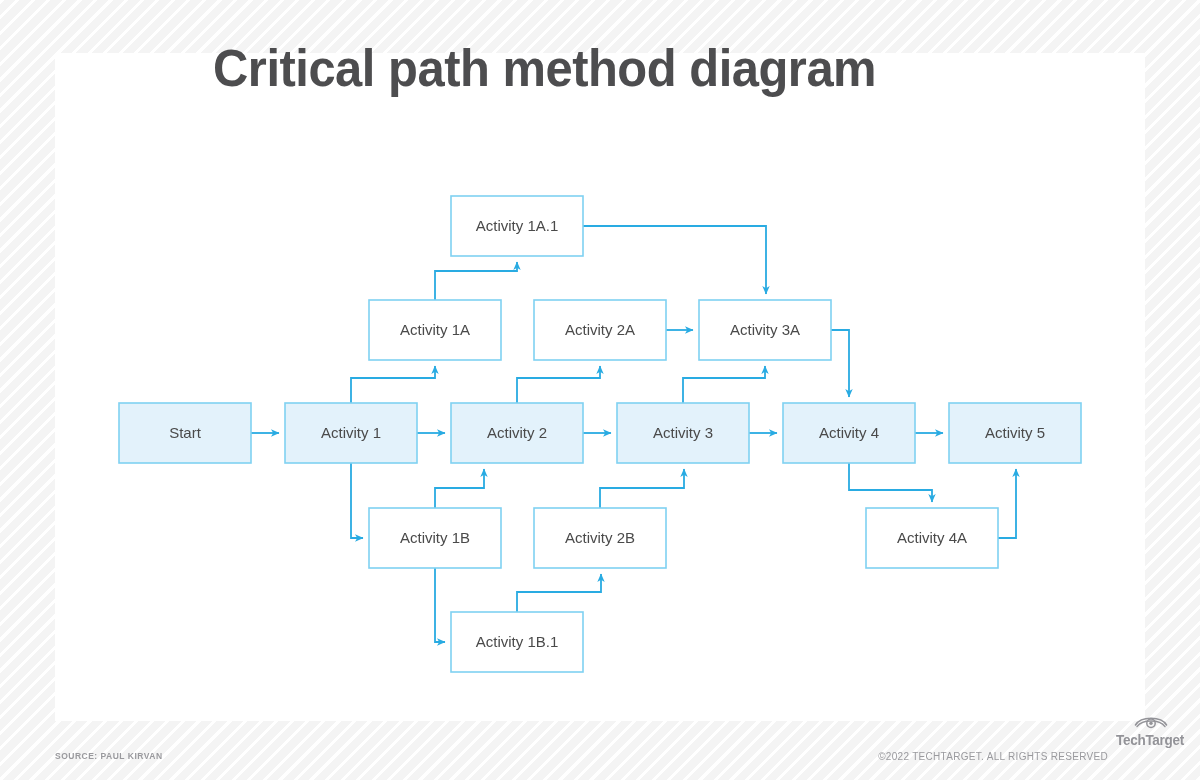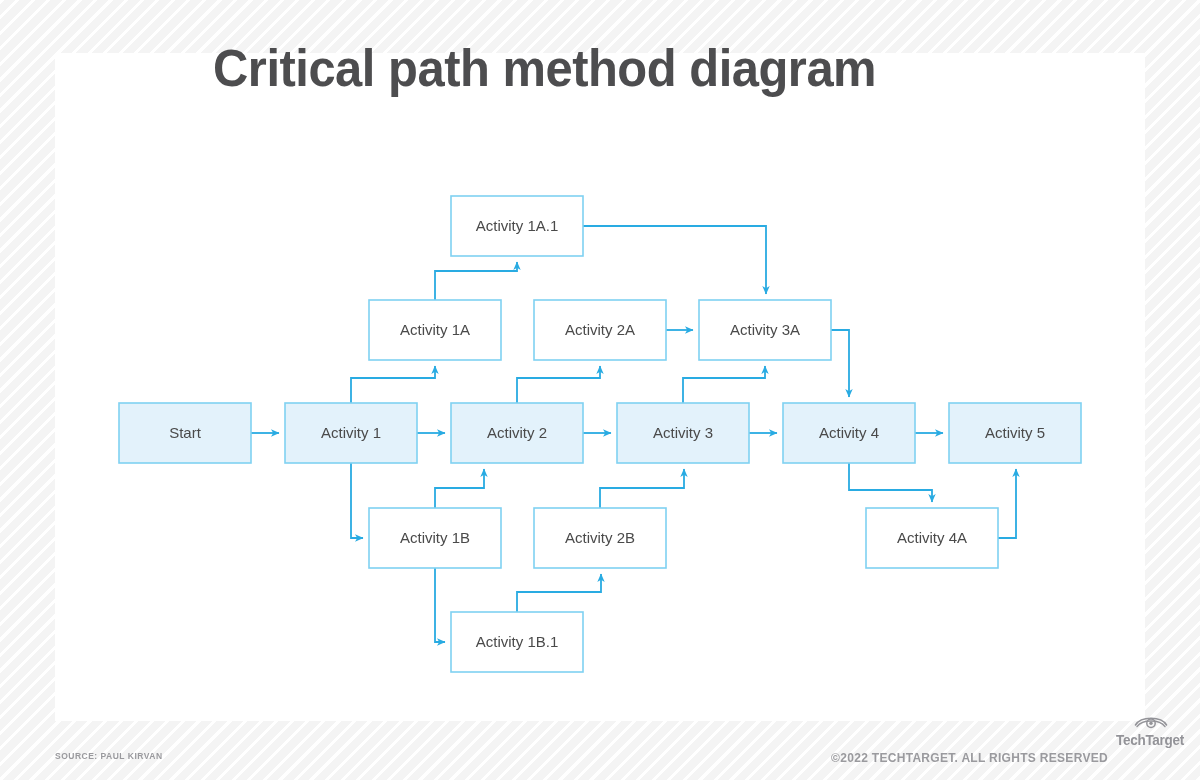--- a/index.html
+++ b/index.html
@@ -65,22 +65,22 @@
     font-weight: bold;
     letter-spacing: 0.5px;
     color: #9a9a9e;
     white-space: nowrap;
   }
 
   #footer-right {
     position: absolute;
     right: 92px;
     top: 751px;
-    font-size: 12px;
-    font-weight: bold;
+    font-size: 10px;
+    font-weight: normal;
     letter-spacing: 0.3px;
     color: #9a9a9e;
     white-space: nowrap;
   }
 
   #logo {
     position: absolute;
     right: 12px;
     top: 713px;
     width: 76px;

